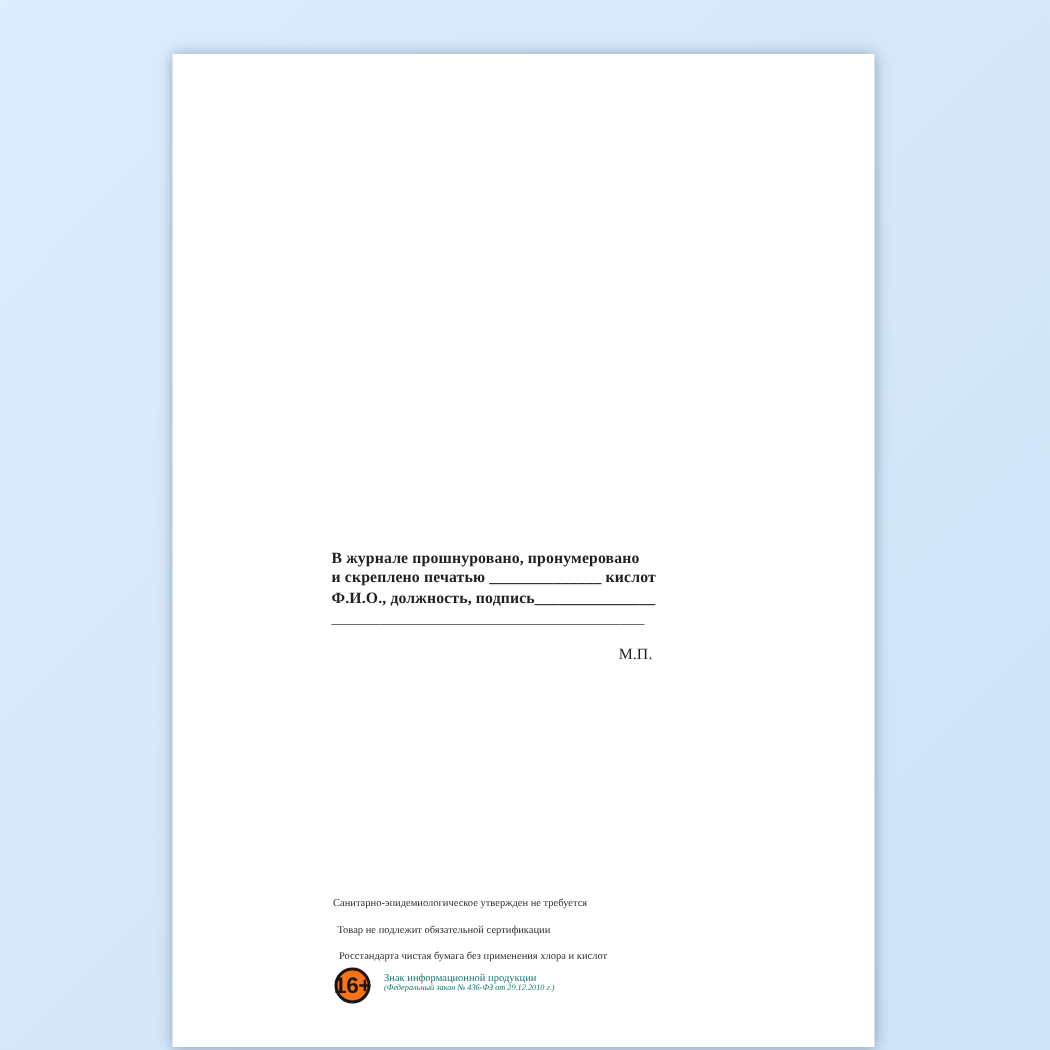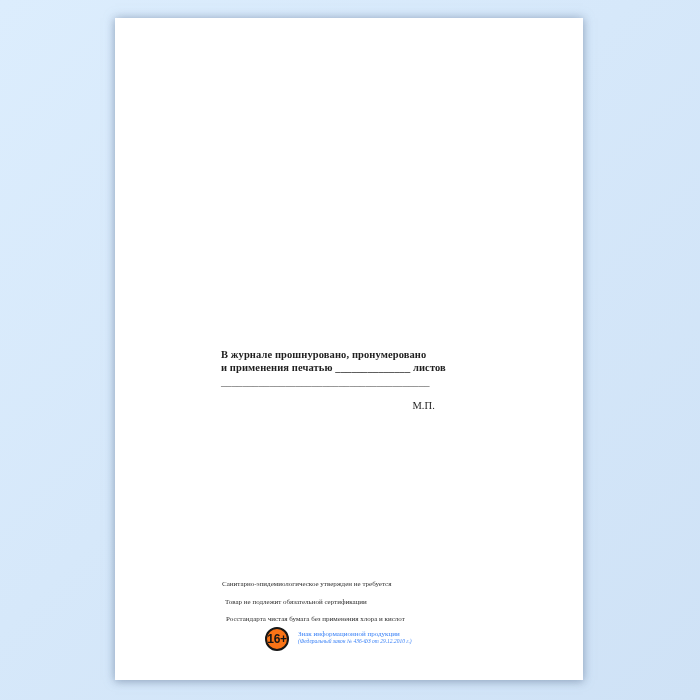--- a/index.html
+++ b/index.html
@@ -10,21 +10,21 @@
     width: 700px;
     height: 700px;
     position: relative;
     overflow: hidden;
     background: linear-gradient(135deg, #dcedfd 0%, #d6e8fa 45%, #cfe2f6 100%);
     font-family: "Liberation Serif", "DejaVu Serif", serif;
   }
   .page {
     position: absolute;
     left: 115px;
-    top: 18px;
+    top: 36px;
     width: 468px;
     height: 662px;
     background: #ffffff;
     box-shadow: 0 0 10px rgba(122, 144, 172, 0.60), 0 2px 7px rgba(122, 144, 172, 0.35);
   }
   
   .stamp-block {
     position: absolute;
     left: 106px;
     top: 330px;
@@ -83,37 +83,37 @@
     width: 24px;
     height: 24px;
     border: 2.5px solid #161616;
     border-radius: 50%;
     display: flex;
     align-items: center;
     justify-content: center;
     color: #161616;
     font-family: "Liberation Sans", sans-serif;
     font-weight: 700;
-    font-size: 12px;
+    font-size: 15px;
     letter-spacing: -0.3px;
     background: #f97316;
-    margin-left: 42px;
   }
-  .badge-text { padding-top: 3px; color: #3b82f6; white-space: nowrap; }
+  .badge-text { padding-top: 3px; color: #0f766e; white-space: nowrap; }
   .badge-title { font-size: 7px; line-height: 8px; }
   .badge-law   { font-size: 5.5px; line-height: 7px; font-style: italic; }
 </style>
 </head>
 <body>
 
 <div class="page">
 
   <div class="stamp-block">
     <div class="stamp-line">В журнале прошнуровано, пронумеровано</div>
-    <div class="stamp-line">и применения печатью ______________ листов</div>
+    <div class="stamp-line">и скреплено печатью ______________ кислот</div>
+    <div class="stamp-line">Ф.И.О., должность, подпись_______________</div>
     <div class="signature-line">_______________________________________</div>
     <div class="seal-mark">М.П.</div>
   </div>
 
 
   <div class="note note-1">Санитарно-эпидемиологическое утвержден не требуется</div>
   <div class="note note-2">Товар не подлежит обязательной сертификации</div>
   <div class="note note-3">Росстандарта чистая бумага без применения хлора и кислот</div>
 
   <div class="badge-row">

